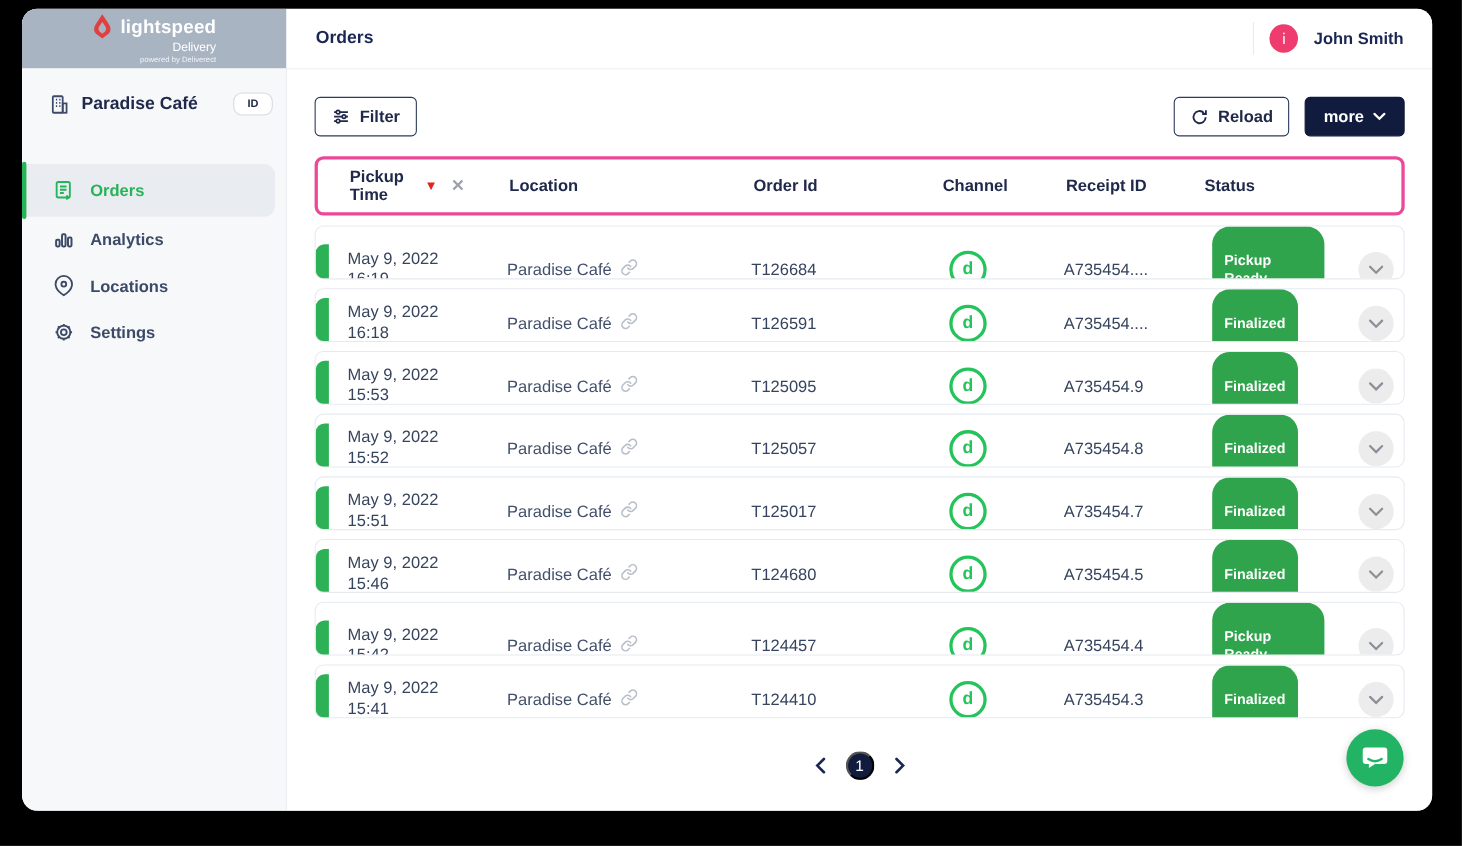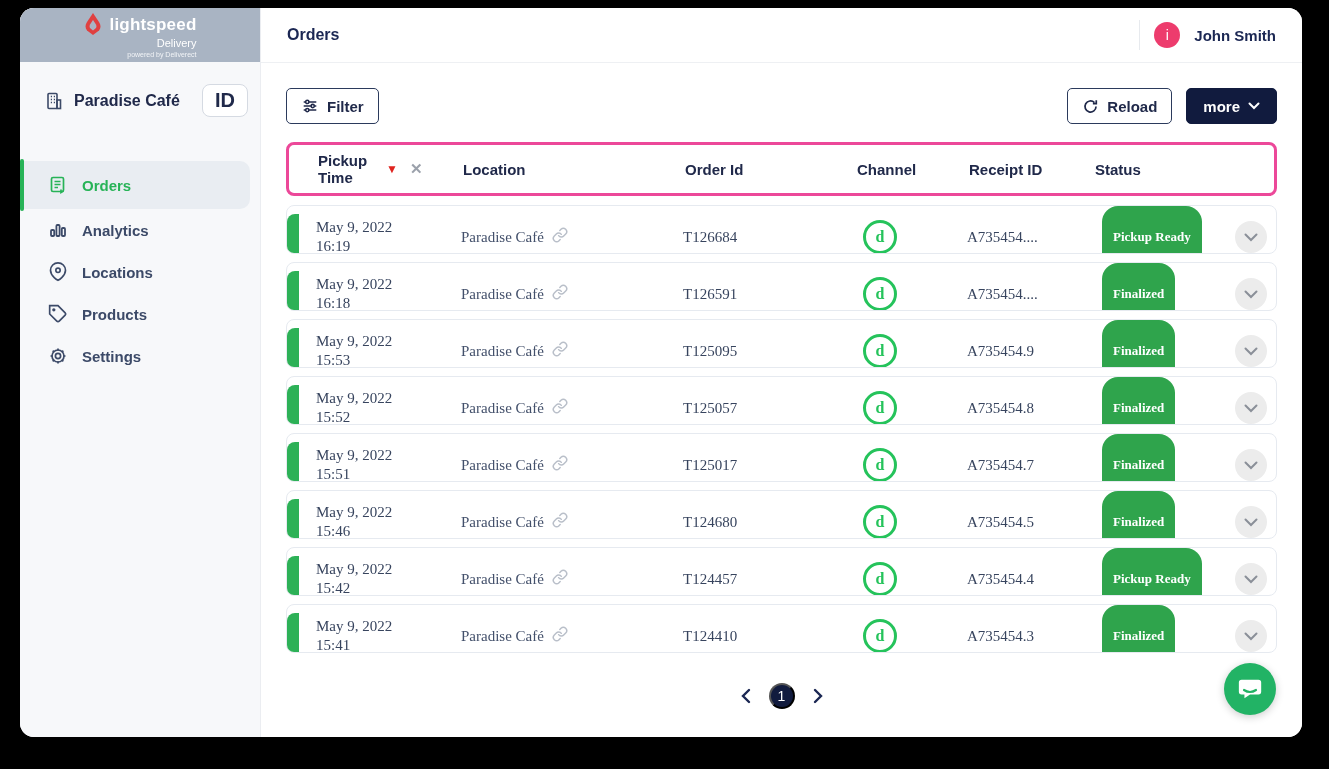--- a/index.html
+++ b/index.html
@@ -23,21 +23,21 @@
   .logo-main{display:flex;align-items:center;gap:6px;}
   .logo-name{color:#fff;font-weight:bold;font-size:17px;letter-spacing:.2px;}
   .logo-sub{color:#fff;font-size:11px;margin-top:2px;}
   .logo-powered{color:#f2f4f7;font-size:7px;margin-top:2px;}
   .account-row{
     display:flex;align-items:center;padding:22px 12px 18px 24px;gap:10px;
   }
   .account-name{font-weight:bold;font-size:16px;color:#20294a;flex:1;}
   .id-badge{
     background:#fff;border:1px solid #d5dae2;border-radius:8px;color:#20294a;
-    font-weight:bold;font-size:20px;padding:4px 12px;cursor:pointer;
+    font-weight:bold;font-size:10px;padding:4px 12px;cursor:pointer;
   }
   .nav{list-style:none;margin:26px 0 0 0;padding:0;}
   .nav-item{
     position:relative;display:flex;align-items:center;gap:14px;height:42px;
     padding-left:28px;margin:0 10px 0 0;font-size:15px;font-weight:bold;color:#3c4a68;
     cursor:pointer;border-radius:0 10px 10px 0;
   }
   .nav-item.active{
     height:48px;background:#e9edf2;color:#27b357;
   }
@@ -84,21 +84,21 @@
     margin-top:18px;height:48px;background:#fff;border:3px solid #ec4899;
     border-radius:8px;font-weight:bold;font-size:15px;color:#20294a;
   }
   .th-pickup{display:flex;align-items:center;gap:12px;padding-left:17px;}
   .th-pickup-label{width:56px;line-height:1.15;}
   .sort-triangle{color:#e0241f;font-size:12px;cursor:pointer;}
   .sort-clear{color:#9ba1ab;font-size:15px;cursor:pointer;}
   .orders-list{margin-top:9px;}
   .order-row{
     height:47px;background:#fff;border:1px solid #e6eaf0;border-radius:8px;
-    margin-bottom:8px;overflow:hidden;font-family:Liberation Serif, serif;
+    margin-bottom:8px;overflow:hidden;
   }
   .row-bar{background:#2db157;height:47px;width:12px;border-radius:8px 0 0 8px;}
   .cell-pickup{padding-left:17px;font-size:15px;color:#37445e;line-height:1.25;}
   .cell-location{display:flex;align-items:center;gap:8px;font-size:15px;color:#43506b;}
   .link-icon svg{stroke:#b9bfc9;}
   .cell-order,.cell-receipt{font-size:15px;color:#37445e;}
   .channel-ring{
     width:28px;height:28px;border:3px solid #25c35b;border-radius:50%;margin-left:8px;
     display:flex;align-items:center;justify-content:center;
     color:#25c35b;font-weight:bold;font-size:16px;
@@ -187,29 +187,20 @@
         <span class="nav-icon">
           <svg width="20" height="20" viewBox="0 0 24 24" fill="none" stroke-width="2">
             <path d="M21 10c0 7-9 12-9 12s-9-5-9-12a9 9 0 0 1 18 0z"></path>
               <circle cx="12" cy="10" r="2.6"></circle>
           </svg>
         </span>
         <span>Locations</span>
       </li>
       <li class="nav-item">
         <span class="nav-icon">
-          <svg width="20" height="20" viewBox="0 0 24 24" fill="none" stroke-width="2">
-            <path d="M20.59 13.41l-7.17 7.17a2 2 0 0 1-2.83 0L2 12V2h10l8.59 8.59a2 2 0 0 1 0 2.82z"></path>
-            <circle cx="7" cy="7" r="1" fill="currentColor"></circle>
-          </svg>
-        </span>
-        <span>Products</span>
-      </li>
-      <li class="nav-item">
-        <span class="nav-icon">
           <svg width="20" height="20" viewBox="0 0 20 20" fill="none" stroke-width="1.7">
             <circle cx="10" cy="10" r="2.6"></circle>
             <circle cx="10" cy="10" r="6"></circle>
             <path d="M10 2.5v2.2M10 15.3v2.2M2.5 10h2.2M15.3 10h2.2M4.7 4.7l1.6 1.6M13.7 13.7l1.6 1.6M15.3 4.7l-1.6 1.6M6.3 13.7l-1.6 1.6"></path>
           </svg>
         </span>
         <span>Settings</span>
       </li>
     </ul>
   </aside>

